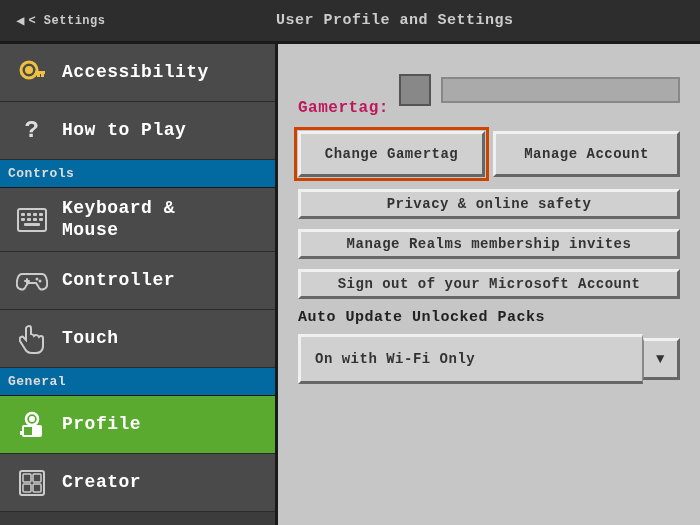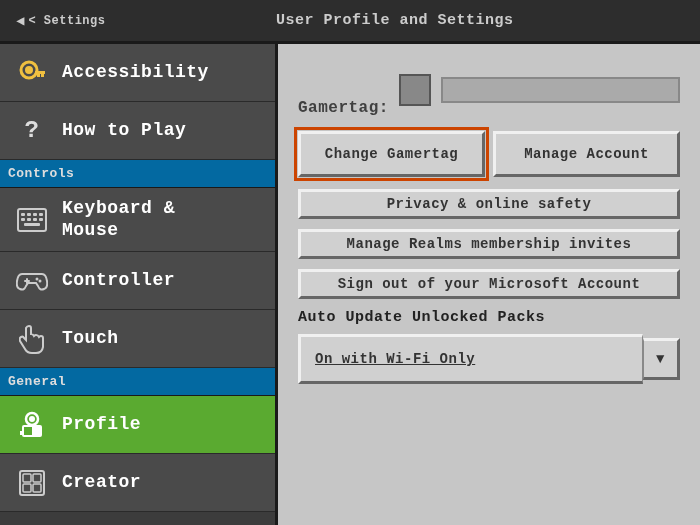--- a/index.html
+++ b/index.html
@@ -116,21 +116,21 @@
     .gamertag-row {
       display: flex;
       align-items: center;
       margin-bottom: 14px;
       gap: 10px;
     }
 
     .gamertag-label {
       font-size: 16px;
       font-weight: bold;
-      color: #404040;
+      color: #be185d;
       margin-top: 37px;
     }
 
     .gamertag-avatar {
       width: 32px;
       height: 32px;
       background: #888;
       border: 2px solid #555;
       flex-shrink: 0;
     }
@@ -206,21 +206,20 @@
       padding: 14px 14px;
       background: #d0d0d0;
       border-top: 3px solid #f0f0f0;
       border-left: 3px solid #f0f0f0;
       border-right: 1px solid #888;
       border-bottom: 3px solid #666;
       font-size: 14px;
       font-weight: bold;
       color: #333;
       font-family: 'Courier New', Courier, monospace;
-      text-decoration: underline;
     }
 
     .dropdown-arrow {
       padding: 10px 12px;
       background: #d0d0d0;
       border-top: 3px solid #f0f0f0;
       border-left: 1px solid #888;
       border-right: 3px solid #666;
       border-bottom: 3px solid #666;
       font-size: 14px;

